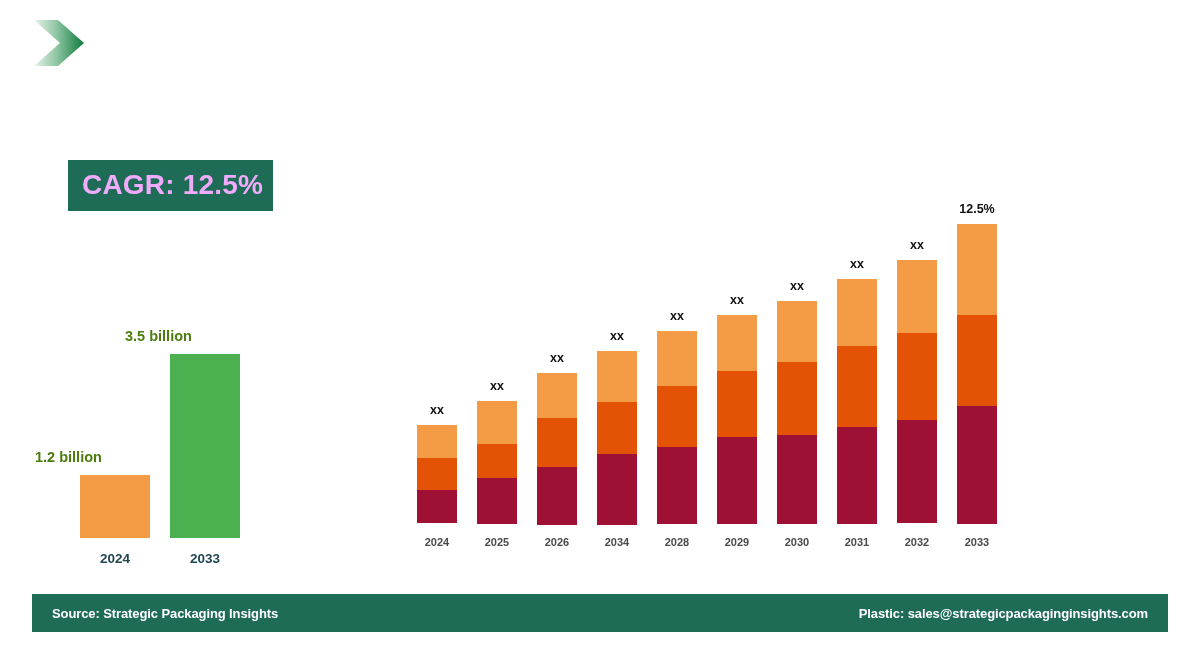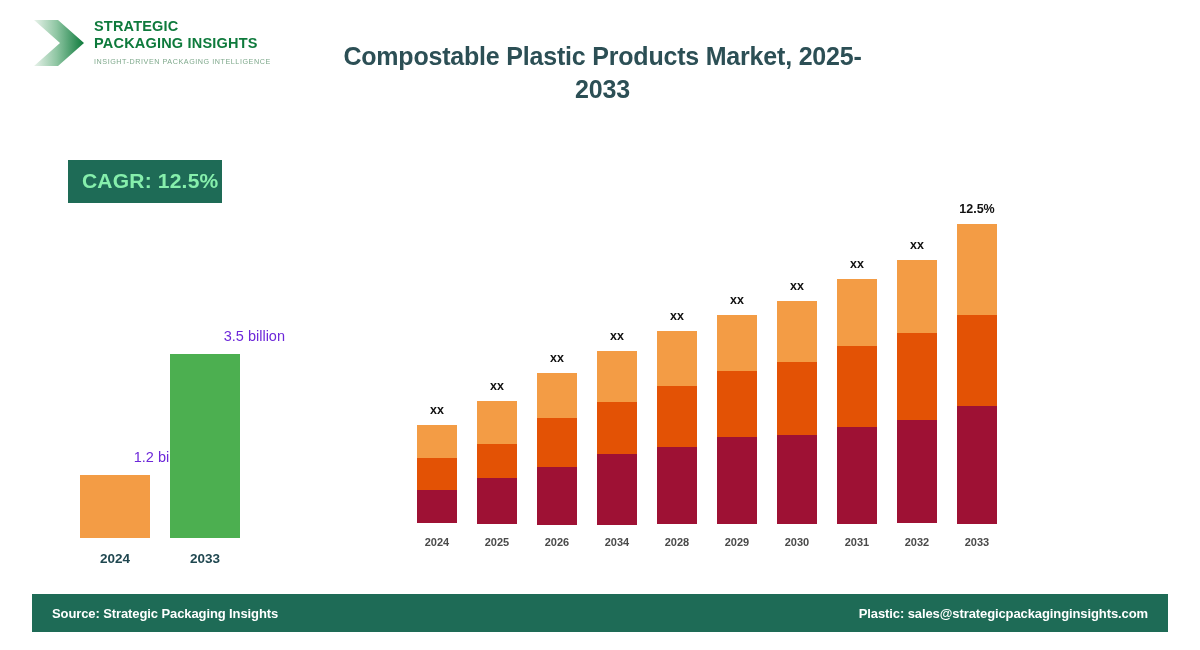--- a/index.html
+++ b/index.html
@@ -31,33 +31,33 @@
     line-height:1.32; letter-spacing:-0.2px;
   }
   #subtitle {
     margin-top:13px; font-size:13.5px; color:#4A6A70;
     font-weight:normal; letter-spacing:-0.1px;
   }
 
   
   #cagr-badge {
     position:absolute; left:68px; top:160px;
-    background:#1E6B56; color:#86efac;
-    padding:9px 4px 10px 14px;
-    font-size:21px; font-weight:bold;
+    background:#1E6B56; color:#f0abfc;
+    padding:9px 10px 10px 14px;
+    font-size:28px; font-weight:bold;
     letter-spacing:0.2px;
   }
 
   
   #left-chart { position:absolute; left:60px; top:300px; width:220px; height:270px; }
   .lbar-slot { position:absolute; bottom:32px; width:70px; }
   .lbar { width:100%; position:absolute; bottom:0; }
   .lbar-value {
-    position:absolute; width:160px; text-align:right;
-    font-size:14.5px; font-weight:normal; color:#6d28d9;
+    position:absolute; width:160px; text-align:left;
+    font-size:14.5px; font-weight:bold; color:#4d7c0f;
     left:50%; transform:translateX(-50%);
   }
   .lbar-year {
     position:absolute; bottom:-28px; width:100%; text-align:center;
     font-size:13.5px; font-weight:bold; color:#1F4750;
   }
 
   
   #stacked-chart { position:absolute; left:415px; top:200px; width:600px; height:360px; }
   .sbar-slot { position:absolute; bottom:36px; width:40px; }
@@ -90,29 +90,23 @@
       <defs>
         <linearGradient id="chevGrad" x1="0" y1="0" x2="1" y2="0">
           <stop offset="0%" stop-color="#E8F2EA"></stop>
           <stop offset="45%" stop-color="#8FC6A3"></stop>
           <stop offset="100%" stop-color="#0E7A3C"></stop>
         </linearGradient>
       </defs>
       <path d="M2 2 L26 2 L52 25 L26 48 L2 48 L28 25 Z" fill="url(#chevGrad)"></path>
     </svg>
   </div>
-  <div id="logo-text">
-    <div class="logo-line">STRATEGIC</div>
-    <div class="logo-line">PACKAGING INSIGHTS</div>
-    <div id="logo-tag">INSIGHT-DRIVEN PACKAGING INTELLIGENCE</div>
-  </div>
 </div>
 
 <div id="title-block">
-  <div id="title">Compostable Plastic Products Market, 2025-2033</div>
 </div>
 
 <div id="cagr-badge">CAGR: 12.5%</div>
 
 <div id="left-chart">
     <div class="lbar-slot" style="left: 20px; height: 205px;">
       <div class="lbar" style="height: 63px; background: rgb(243, 156, 69);"></div>
       <div class="lbar-value" style="bottom: 73px;">1.2 billion</div>
       <div class="lbar-year">2024</div>
     </div>

